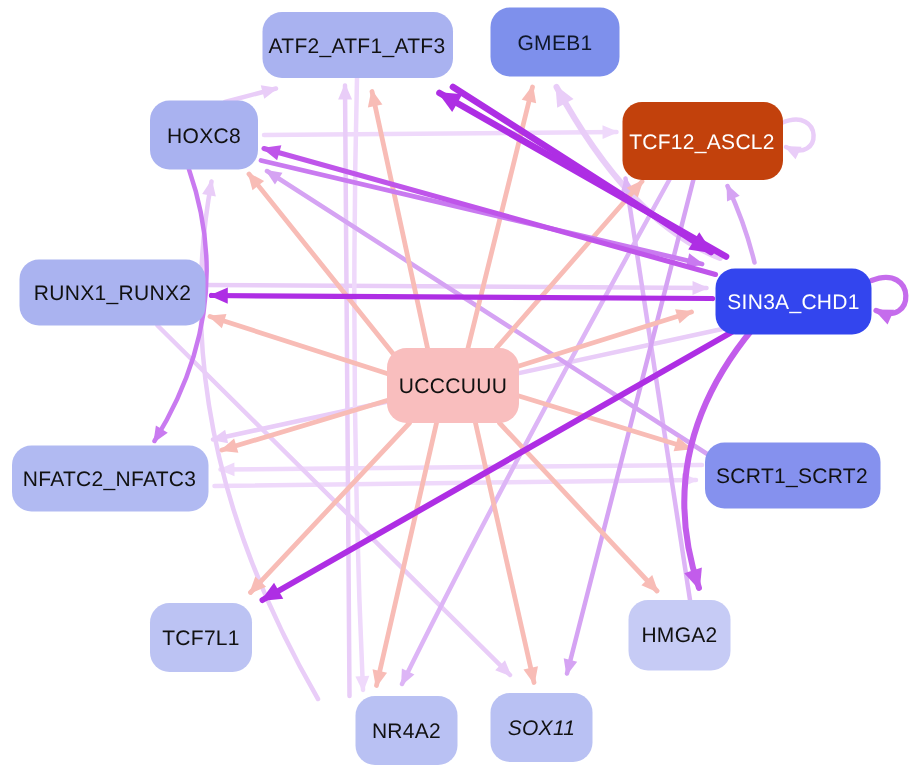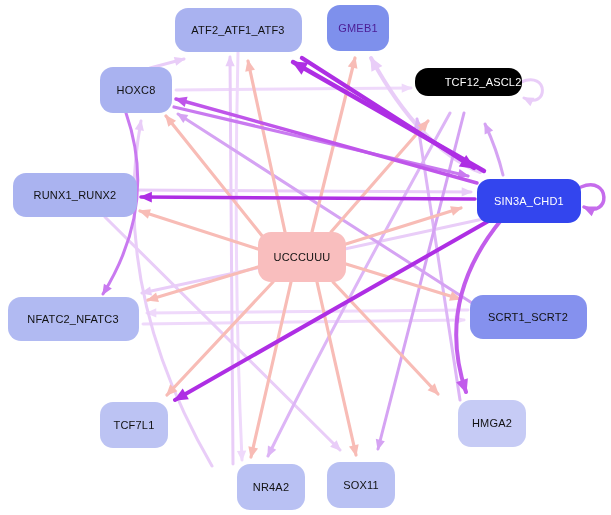--- a/index.html
+++ b/index.html
@@ -1,20 +1,20 @@
 <!DOCTYPE html>
 <html><head>
 <meta charset="utf-8">
 <style>
   html,body{margin:0;padding:0;background:#ffffff;}
   #stage{position:relative;width:611px;height:515px;background:#ffffff;overflow:hidden;
          font-family:"Liberation Sans", sans-serif;}
   #edge-layer{position:absolute;left:0;top:0;}
   .node{position:absolute;display:flex;align-items:center;justify-content:center;
-        border-radius:13px;font-size:11px;letter-spacing:0.2px;user-select:none;
+        border-radius:13px;font-size:14px;letter-spacing:0.2px;user-select:none;
         box-sizing:border-box;}
 </style>
 </head>
 <body>
 
 <div id="stage">
   <svg id="edge-layer" width="611" height="515" viewBox="0 0 611 515">
       <path d="M 176 90 L 411 88" fill="none" stroke="#efd9fb" stroke-width="3" stroke-linecap="round"></path>
       <polygon points="412.49994567972766,87.98723450485338 401.73990982064305,92.72897767706476 401.660763750734,83.4293144627533" fill="#efd9fb"></polygon>
       <path d="M 150 68 L 184 59" fill="none" stroke="#e9cdf8" stroke-width="3" stroke-linecap="round"></path>
@@ -89,50 +89,50 @@
       <polygon points="139.50002689159996,196.9910181250994 151.88228993165075,191.64006615306752 151.81732103653644,202.48987163716114" fill="#ae2ee4"></polygon>
       <path d="M 521 82 C 549 70 549 110 524 98" fill="none" stroke="#e9cdf8" stroke-width="3" stroke-linecap="round"></path>
       <polygon points="522.6477154137976,97.35090339862285 534.3963638987242,97.83231671131091 530.3719649701858,106.21648114576584" fill="#e9cdf8"></polygon>
       <path d="M 581 187 C 611 175 611 219 584 207" fill="none" stroke="#c56cec" stroke-width="3.5" stroke-linecap="round"></path>
       <polygon points="582.6292826770696,206.39079230091983 596.1181564808697,206.449174705415 591.7115541241898,216.36403000794482" fill="#c56cec"></polygon>
     </svg>
   <div id="node-layer">
       <div class="node" style="left: 174.5px; top: 8px; width: 127px; height: 44px; background: rgb(169, 178, 240); color: rgb(17, 17, 17);">
         <span>ATF2_ATF1_ATF3</span>
       </div>
-      <div class="node" style="left: 327px; top: 5px; width: 62px; height: 46px; background: rgb(126, 144, 236); color: #4c1d95;">
+      <div class="node" style="left: 327px; top: 5px; width: 86px; height: 46px; background: rgb(126, 144, 236); color: #0f172a;">
         <span>GMEB1</span>
       </div>
       <div class="node" style="left: 100px; top: 67px; width: 72px; height: 46px; background: rgb(169, 178, 240); color: rgb(17, 17, 17);">
         <span>HOXC8</span>
       </div>
-      <div class="node" style="left: 414.5px; top: 68px; width: 107px; height: 28px; background: #000000; color: rgb(255, 255, 255); justify-content: flex-end;">
+      <div class="node" style="left: 414.5px; top: 68px; width: 107px; height: 52px; background: #c2410c; color: rgb(255, 255, 255);">
         <span>TCF12_ASCL2</span>
       </div>
       <div class="node" style="left: 13px; top: 173px; width: 124px; height: 44px; background: rgb(170, 179, 240); color: rgb(17, 17, 17);">
         <span>RUNX1_RUNX2</span>
       </div>
       <div class="node" style="left: 477px; top: 179px; width: 104px; height: 44px; background: rgb(51, 69, 238); color: rgb(255, 255, 255);">
         <span>SIN3A_CHD1</span>
       </div>
       <div class="node" style="left: 258px; top: 232px; width: 88px; height: 50px; background: rgb(249, 190, 190); color: rgb(17, 17, 17);">
         <span>UCCCUUU</span>
       </div>
       <div class="node" style="left: 7.5px; top: 297px; width: 131px; height: 44px; background: rgb(177, 186, 242); color: rgb(17, 17, 17); border-radius: 13px;">
         <span>NFATC2_NFATC3</span>
       </div>
       <div class="node" style="left: 469.5px; top: 295px; width: 117px; height: 44px; background: rgb(133, 145, 238); color: rgb(17, 17, 17);">
         <span>SCRT1_SCRT2</span>
       </div>
       <div class="node" style="left: 100px; top: 402px; width: 68px; height: 46px; background: rgb(188, 195, 243); color: rgb(17, 17, 17);">
         <span>TCF7L1</span>
       </div>
-      <div class="node" style="left: 458px; top: 399.5px; width: 68px; height: 47px; background: rgb(198, 203, 245); color: rgb(17, 17, 17);">
+      <div class="node" style="left: 419px; top: 399.5px; width: 68px; height: 47px; background: rgb(198, 203, 245); color: rgb(17, 17, 17);">
         <span>HMGA2</span>
       </div>
       <div class="node" style="left: 205px; top: 464px; width: 68px; height: 46px; background: rgb(185, 193, 243); color: rgb(17, 17, 17); margin-left: 32px;">
         <span>NR4A2</span>
       </div>
-      <div class="node" style="left: 327px; top: 462px; width: 68px; height: 46px; background: rgb(185, 193, 243); color: rgb(17, 17, 17);">
+      <div class="node" style="left: 327px; top: 462px; width: 68px; height: 46px; background: rgb(185, 193, 243); color: rgb(17, 17, 17); font-style: italic;">
         <span>SOX11</span>
       </div>
     </div>
 </div>
 
 </body></html>

